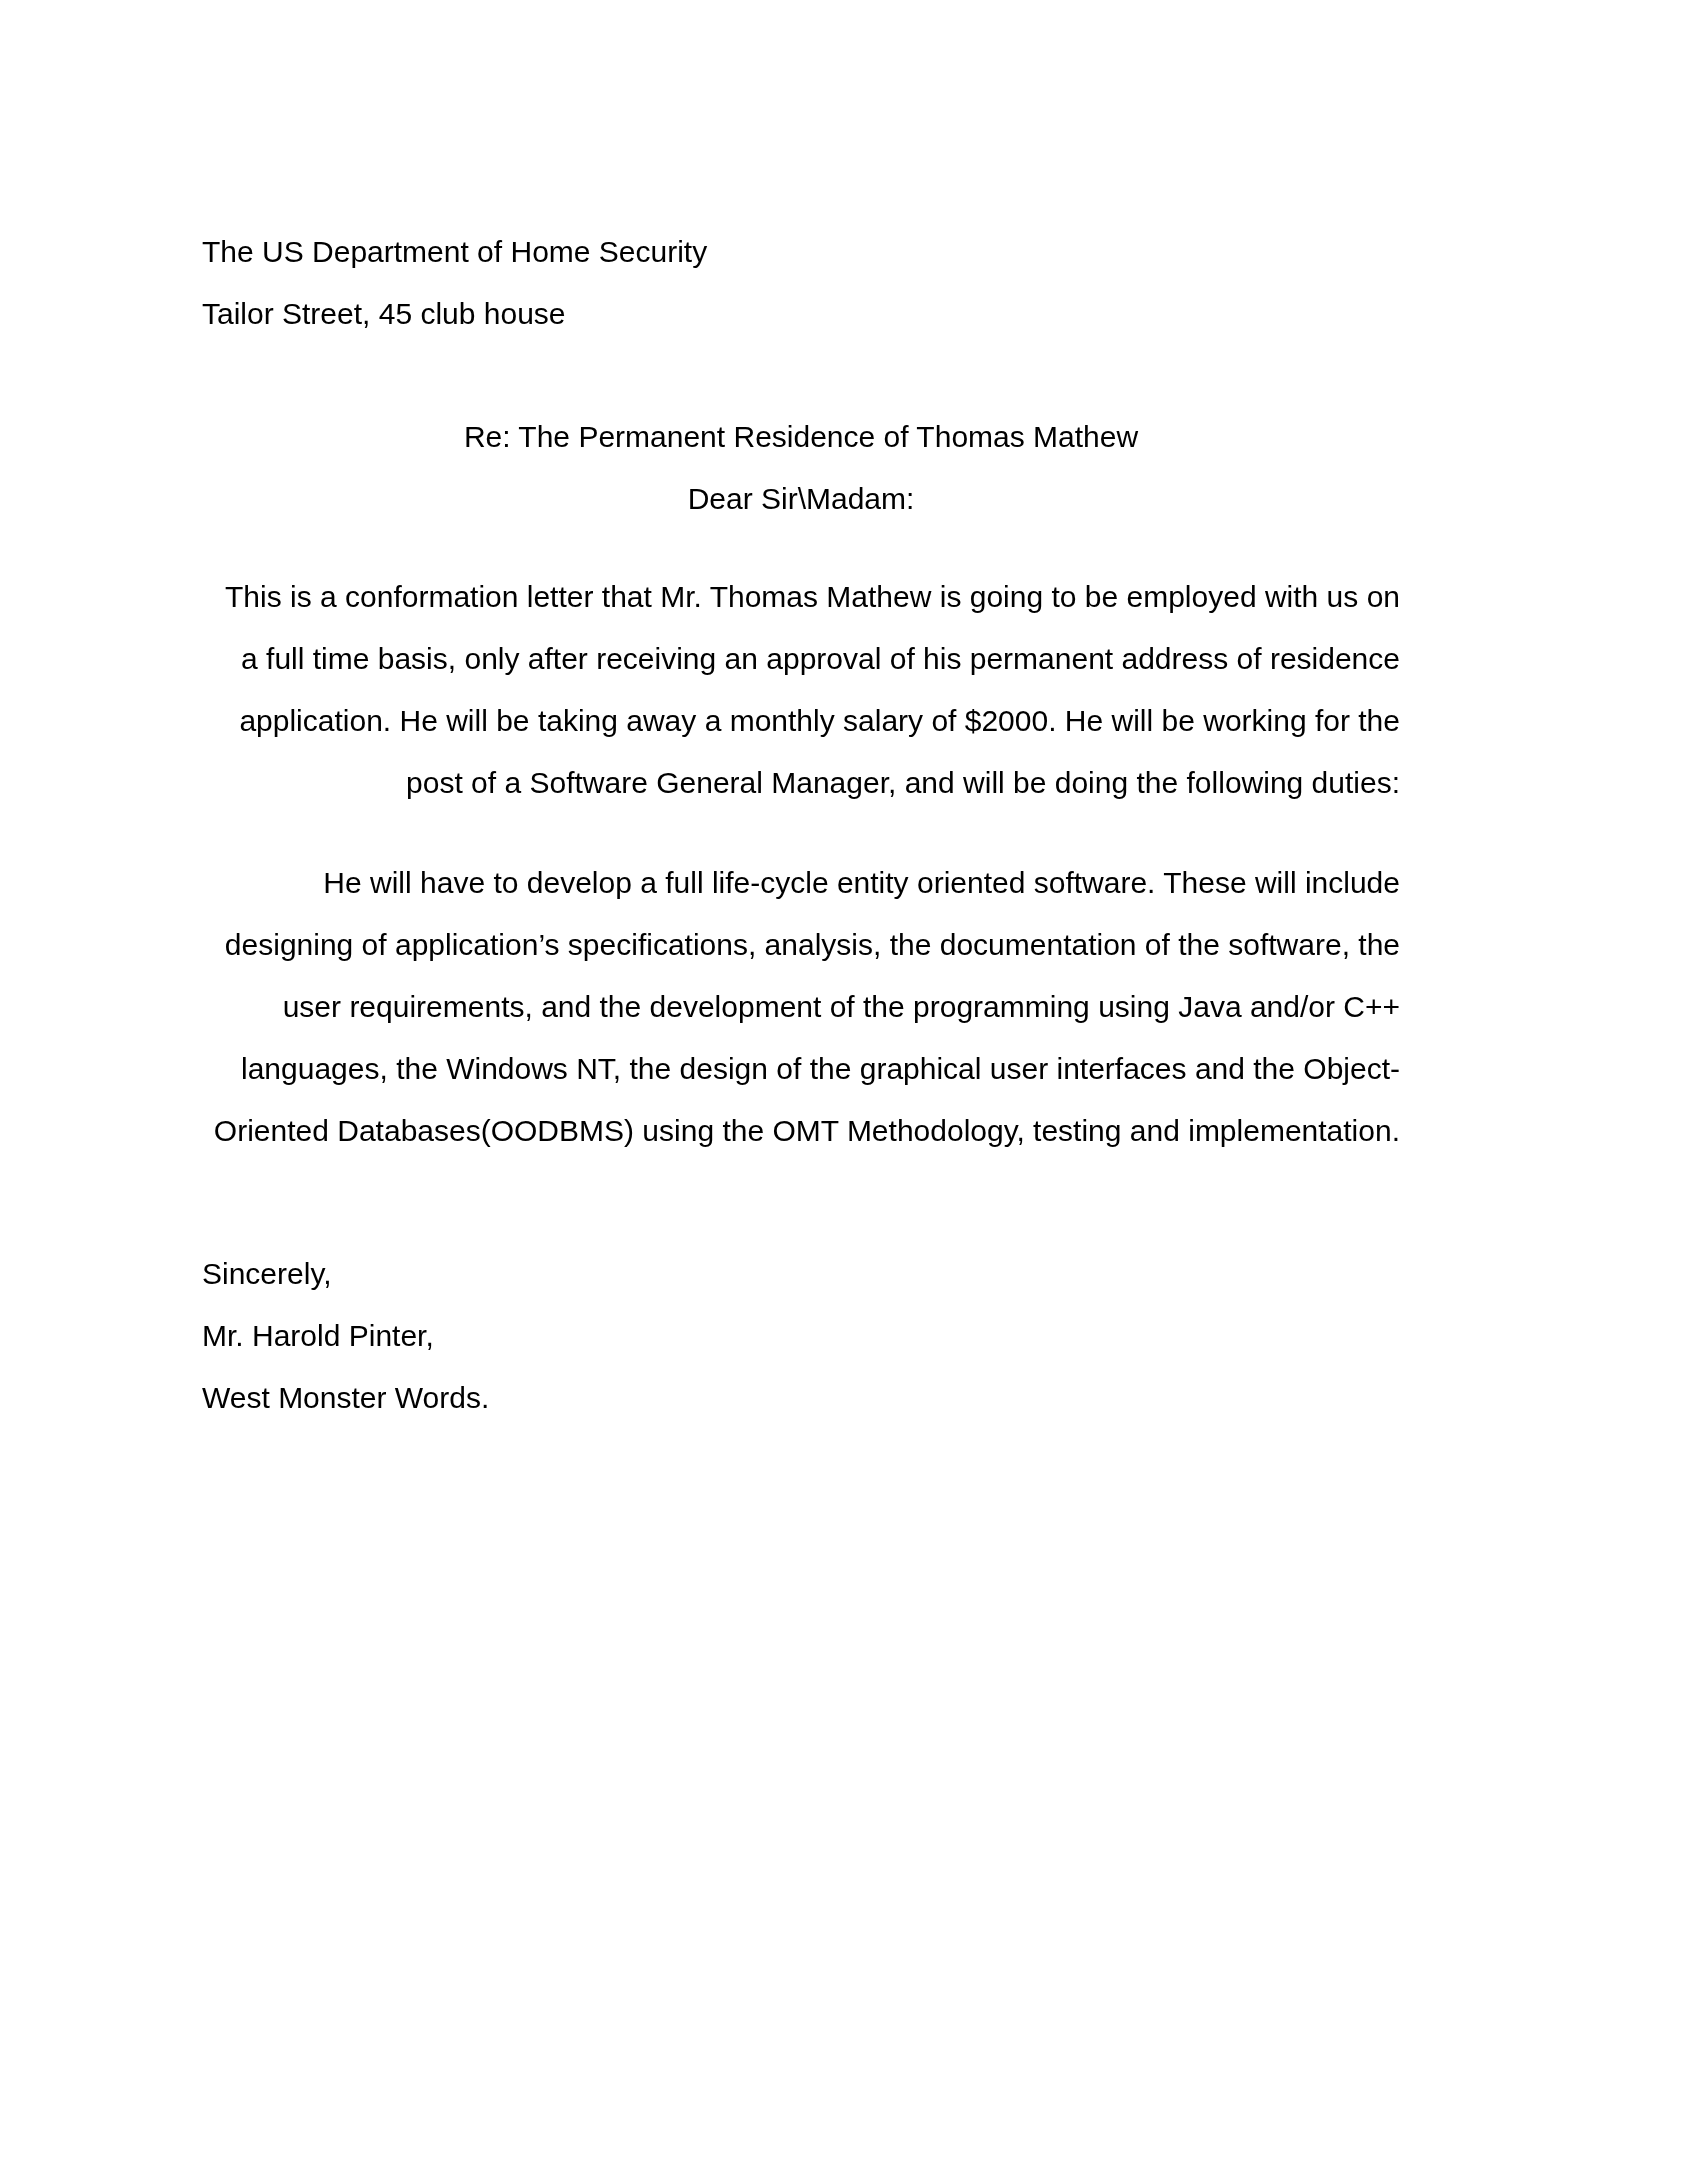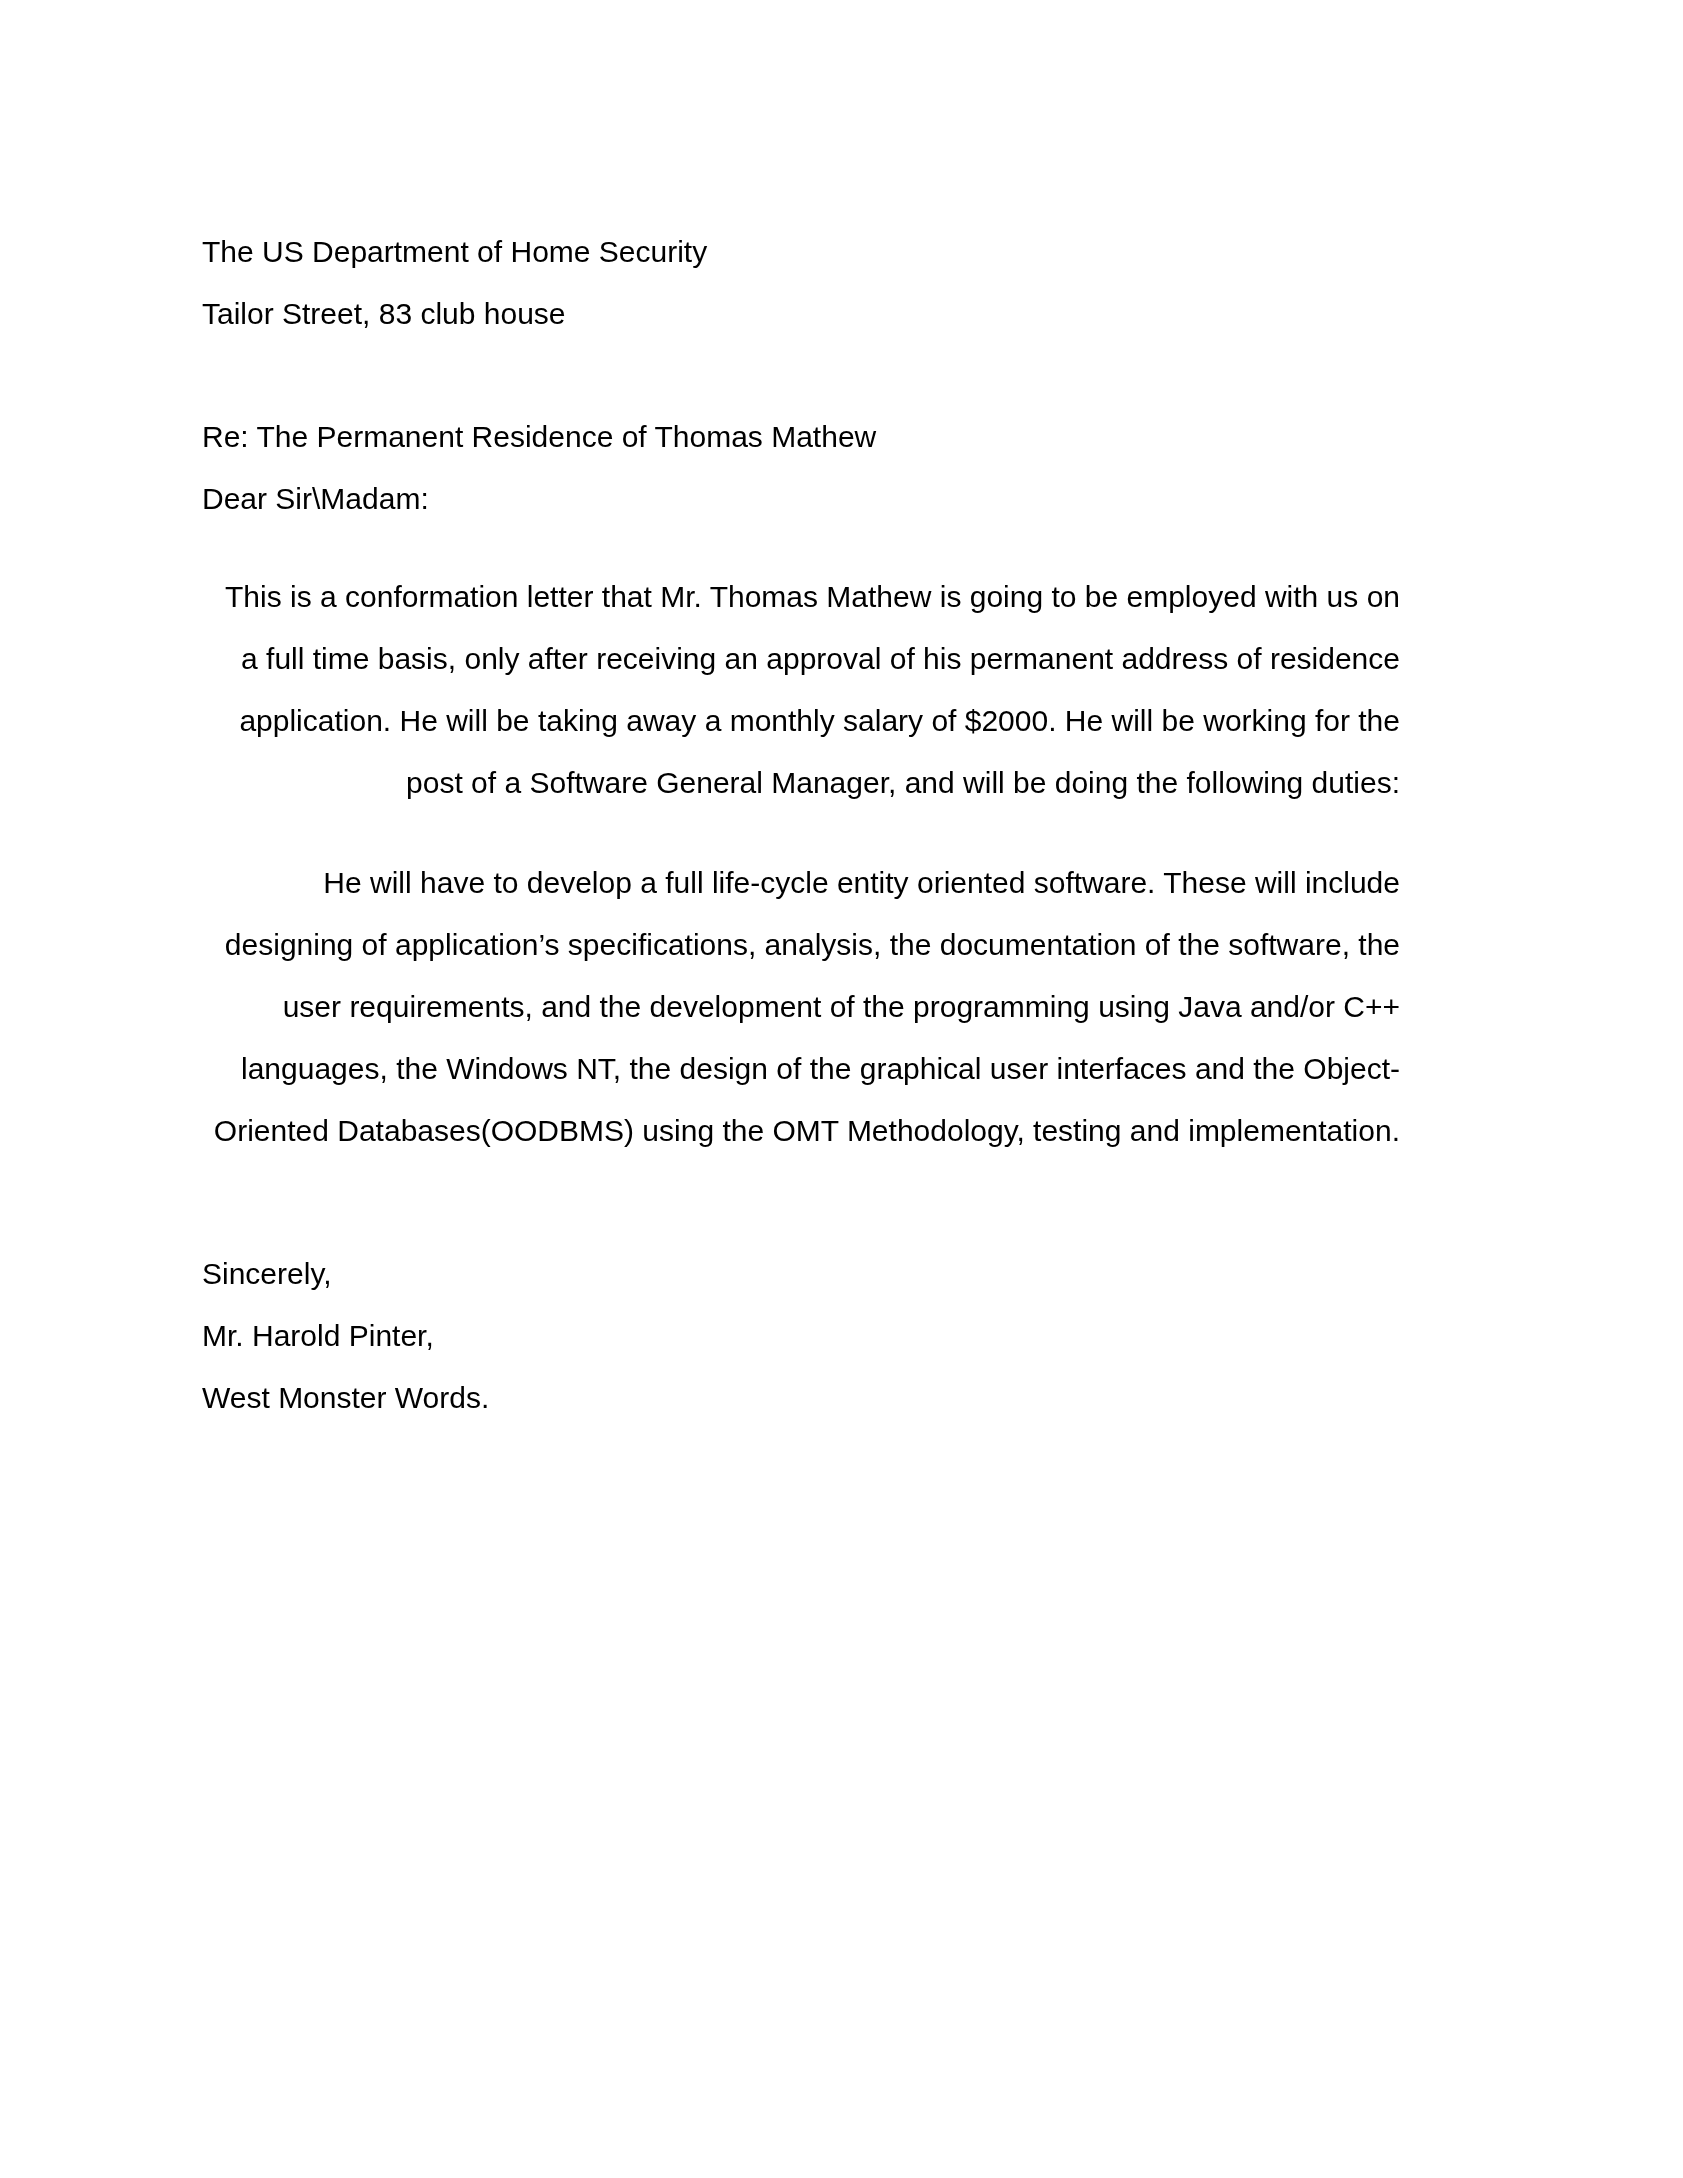--- a/index.html
+++ b/index.html
@@ -34,20 +34,21 @@
     margin: 0;
   }
   .address-line {
     margin: 0;
     line-height: 62px;
     white-space: nowrap;
   }
   
   .subject-block {
     margin-top: 61px;
+    text-align: center;
   }
   .subject-line,
   .salutation-line {
     margin: 0;
     line-height: 62px;
     white-space: nowrap;
   }
   
   .body-paragraph {
     margin: 0;
@@ -69,21 +70,21 @@
   }
 </style>
 </head>
 <body>
 
 <div class="page">
   <div class="letter">
 
     <div class="address-block">
       <p class="address-line">The US Department of Home Security</p>
-      <p class="address-line">Tailor Street, 83 club house</p>
+      <p class="address-line">Tailor Street, 45 club house</p>
     </div>
 
     <div class="subject-block">
       <p class="subject-line">Re: The Permanent Residence of Thomas Mathew</p>
       <p class="salutation-line">Dear Sir\Madam:</p>
     </div>
 
     <p class="body-paragraph">This is a conformation letter that Mr. Thomas Mathew is going to be employed with us on a full time basis, only after receiving an approval of his permanent address of residence application. He will be taking away a monthly salary of $2000. He will be working for the post of a Software General Manager, and will be doing the following duties:</p>
     <p class="body-paragraph">He will have to develop a full life-cycle entity oriented software. These will include designing of application’s specifications, analysis, the documentation of the software, the user requirements, and the development of the programming using Java and/or C++ languages, the Windows NT, the design of the graphical user interfaces and the Object-Oriented Databases(OODBMS) using the OMT Methodology, testing and implementation.</p>
 

